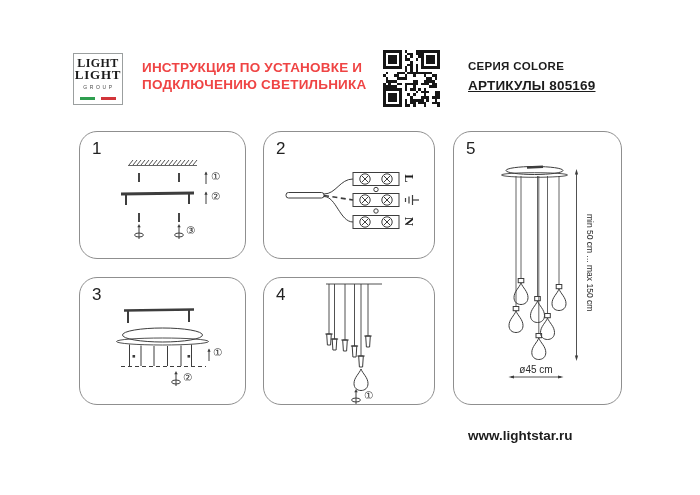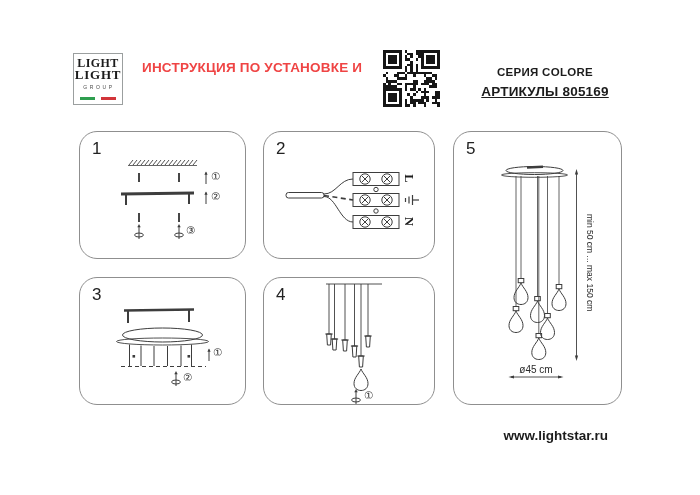--- a/index.html
+++ b/index.html
@@ -18,57 +18,58 @@
   .logo-w2{font-size:13px;font-weight:700;letter-spacing:.8px;line-height:12px;}
   .logo-grp{font-family:"Liberation Sans",sans-serif;font-size:5px;letter-spacing:2.6px;
             color:#4c4c4c;margin-top:3px;line-height:6px;text-indent:2px;}
   .logo-flag{position:absolute;left:0;right:0;bottom:4px;height:3px;}
   .logo-flag .fg{position:absolute;left:6px;width:15px;top:0;bottom:0;background:var(--flag-green);}
   .logo-flag .fr{position:absolute;right:6px;width:15px;top:0;bottom:0;background:var(--flag-red);}
 
   .title{position:absolute;left:142px;top:60px;font-size:13.5px;font-weight:700;
          line-height:16.5px;letter-spacing:.2px;color:#ef4444;}
   .qr{position:absolute;left:383px;top:50px;width:57px;height:57px;}
-  .product{position:absolute;left:468px;top:66px;width:140px;text-align:center;margin-left:7px;}
+  .product{position:absolute;left:468px;top:60px;width:140px;text-align:left;}
   .series{font-size:11.5px;font-weight:700;letter-spacing:.3px;}
   .articles{font-size:13.5px;font-weight:700;margin-top:6px;letter-spacing:.2px;text-decoration:underline;}
 
   
   .panel{position:absolute;border:1.2px solid var(--border);border-radius:18px;
          box-sizing:border-box;background:#fff;}
   .panel svg{position:absolute;left:0;top:0;color:var(--line);}
   .pnum{position:absolute;left:12px;top:7px;font-size:17px;font-weight:500;color:#222;}
   .badge{position:absolute;font-size:10.5px;color:#2a2a2a;line-height:11px;}
   .tlabel{position:absolute;font-family:"Liberation Serif",serif;font-size:12.5px;
           font-weight:600;transform:rotate(90deg);line-height:13px;}
   .dim-v{position:absolute;left:141px;top:82px;transform:rotate(90deg);
          transform-origin:0 0;font-size:8.5px;white-space:nowrap;color:#2a2a2a;}
   .dim-h{position:absolute;left:55px;top:232px;width:54px;text-align:center;
          font-size:10px;color:#2a2a2a;}
 
-  .footer{position:absolute;left:468px;top:428px;width:140px;text-align:right;
+  .footer{position:absolute;left:468px;top:428px;width:140px;text-align:left;
           font-size:13.5px;font-weight:700;}
 </style>
 </head>
 <body>
 
 <div class="sheet">
 
   <div class="logo">
     <div class="logo-w1">LIGHT</div>
     <div class="logo-w2">LIGHT</div>
     <div class="logo-grp">GROUP</div>
     <div class="logo-flag">
         <span class="fg"></span>
         <span class="fr"></span>
       </div>
   </div>
 
   <div class="title">
     <div>ИНСТРУКЦИЯ ПО УСТАНОВКЕ И</div>
+    <div>ПОДКЛЮЧЕНИЮ СВЕТИЛЬНИКА</div>
   </div>
 
   <div class="qr" id="qr"><svg viewBox="0 0 21 21" width="57" height="57" shape-rendering="crispEdges" fill="#161616">
         <rect x="0" y="0" width="1" height="1"></rect>
         <rect x="1" y="0" width="1" height="1"></rect>
         <rect x="2" y="0" width="1" height="1"></rect>
         <rect x="3" y="0" width="1" height="1"></rect>
         <rect x="4" y="0" width="1" height="1"></rect>
         <rect x="5" y="0" width="1" height="1"></rect>
         <rect x="6" y="0" width="1" height="1"></rect>

